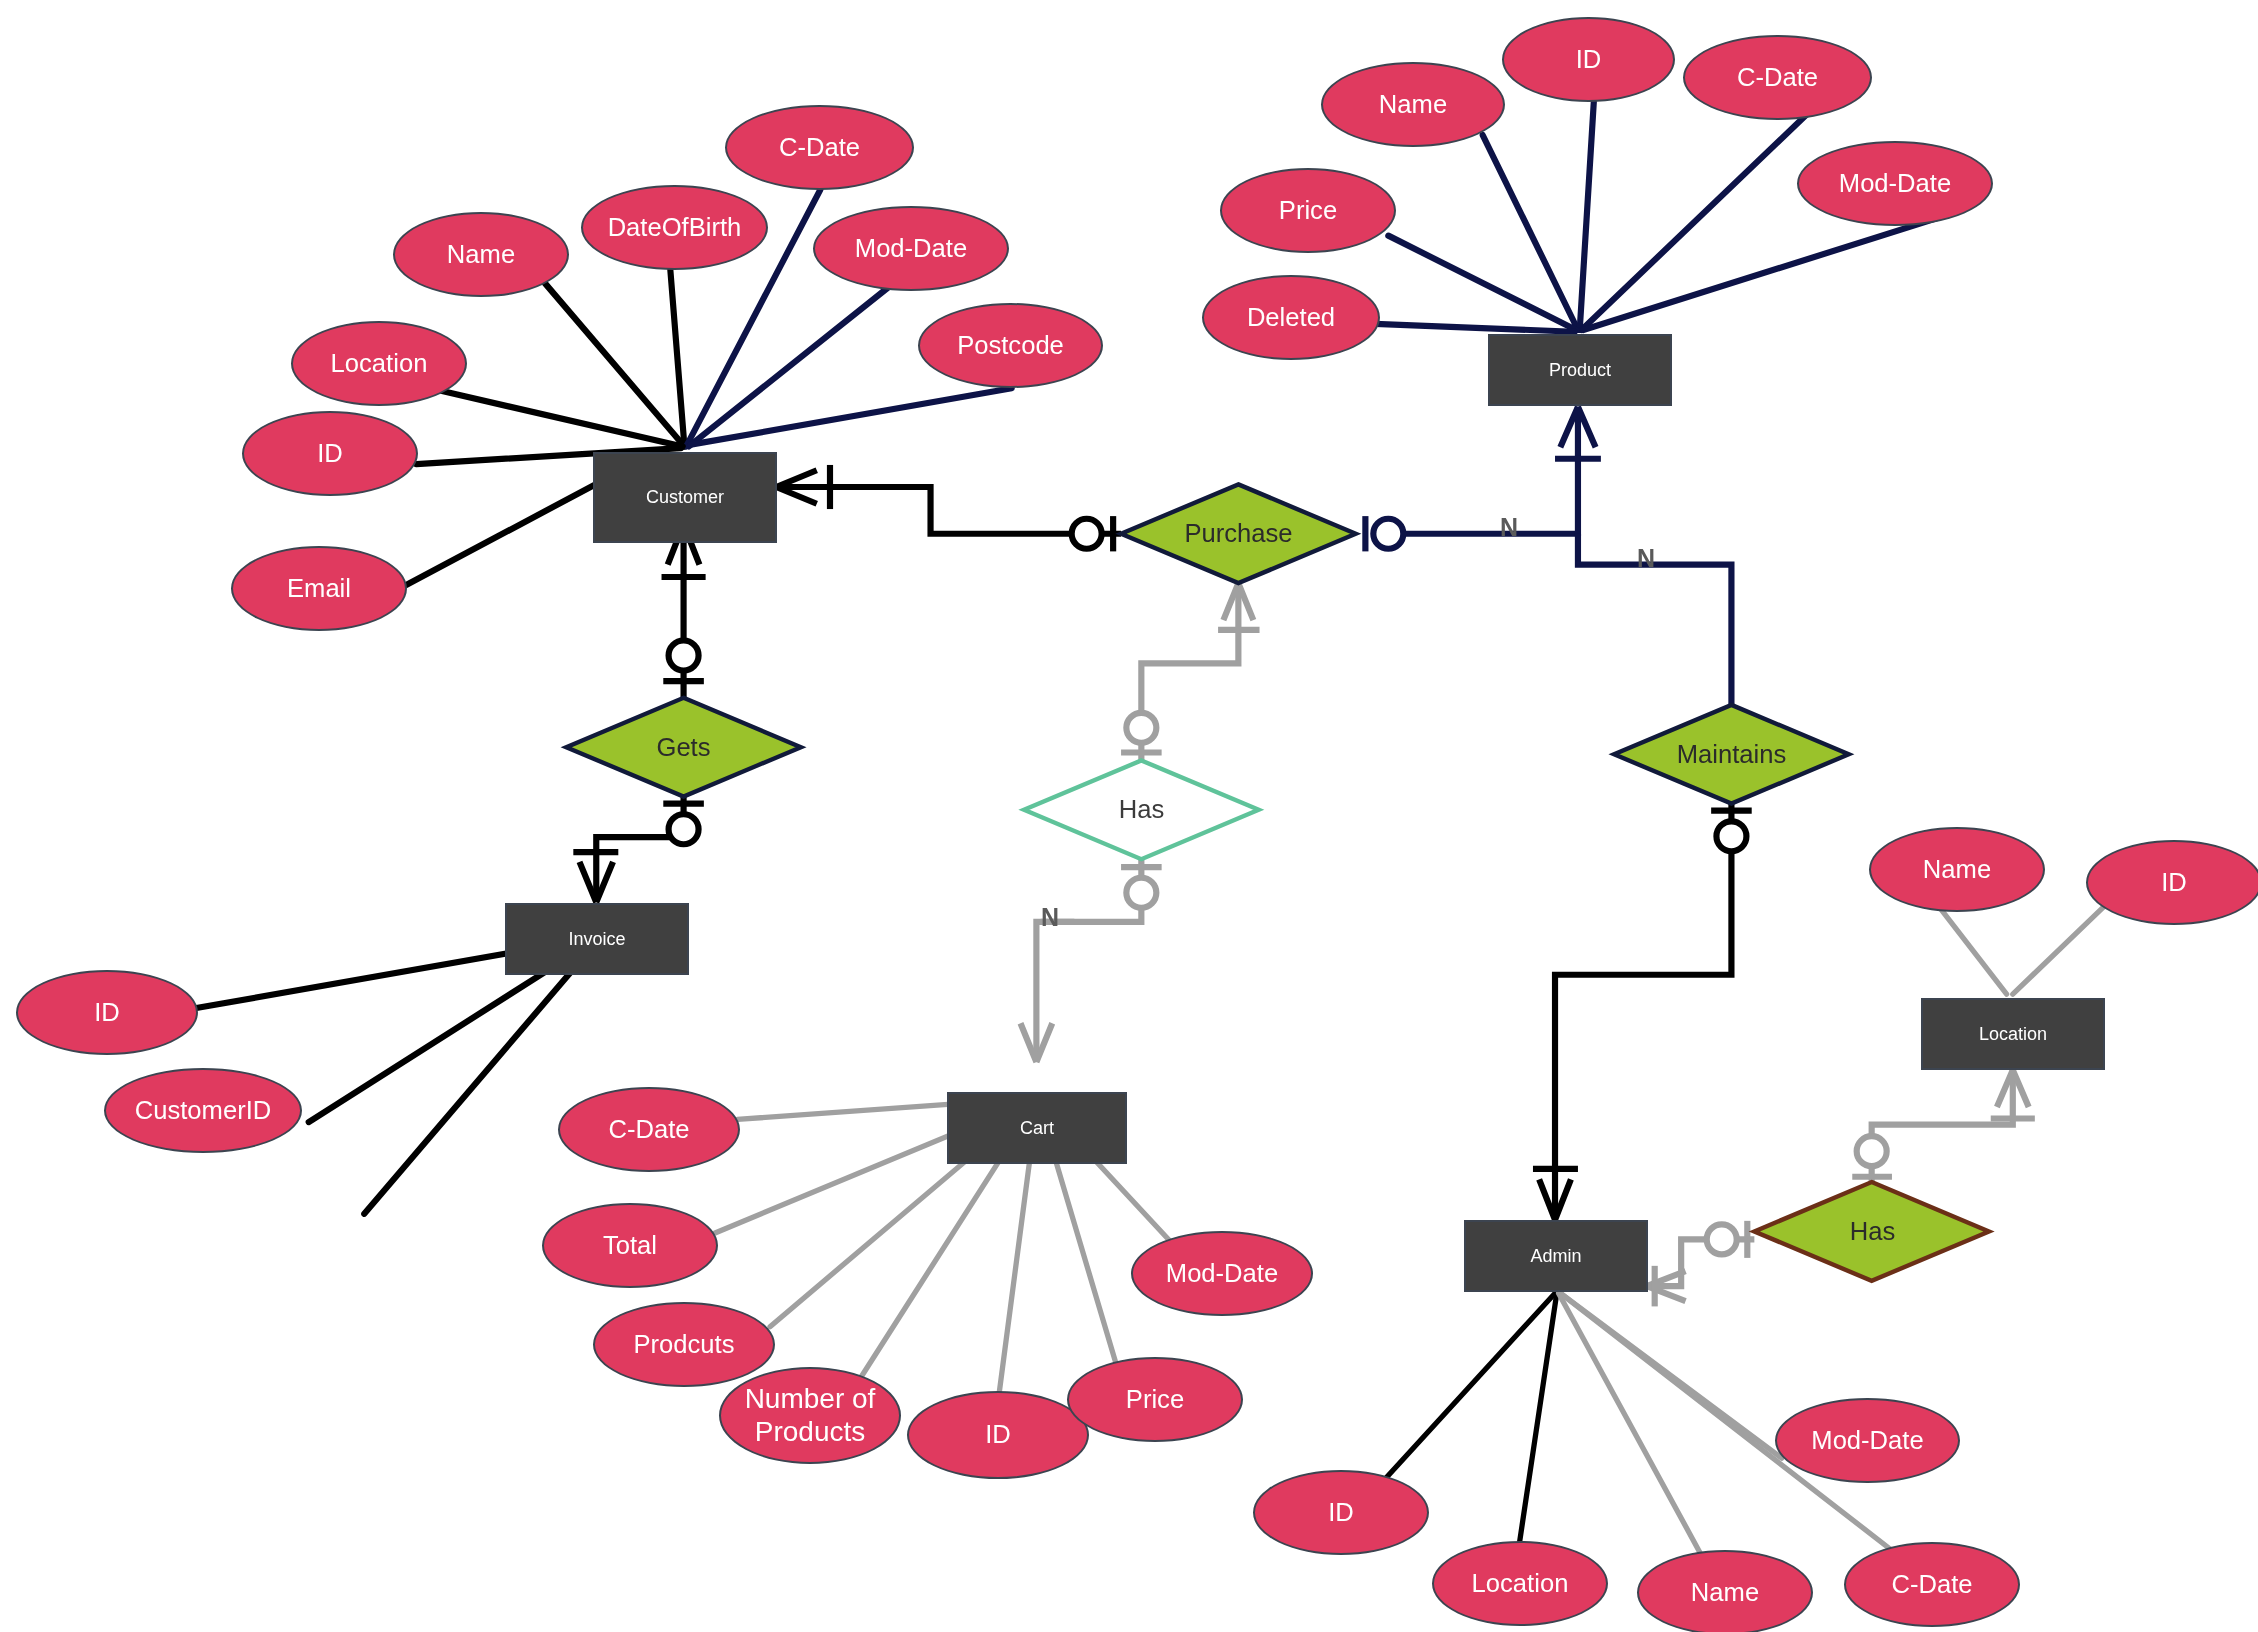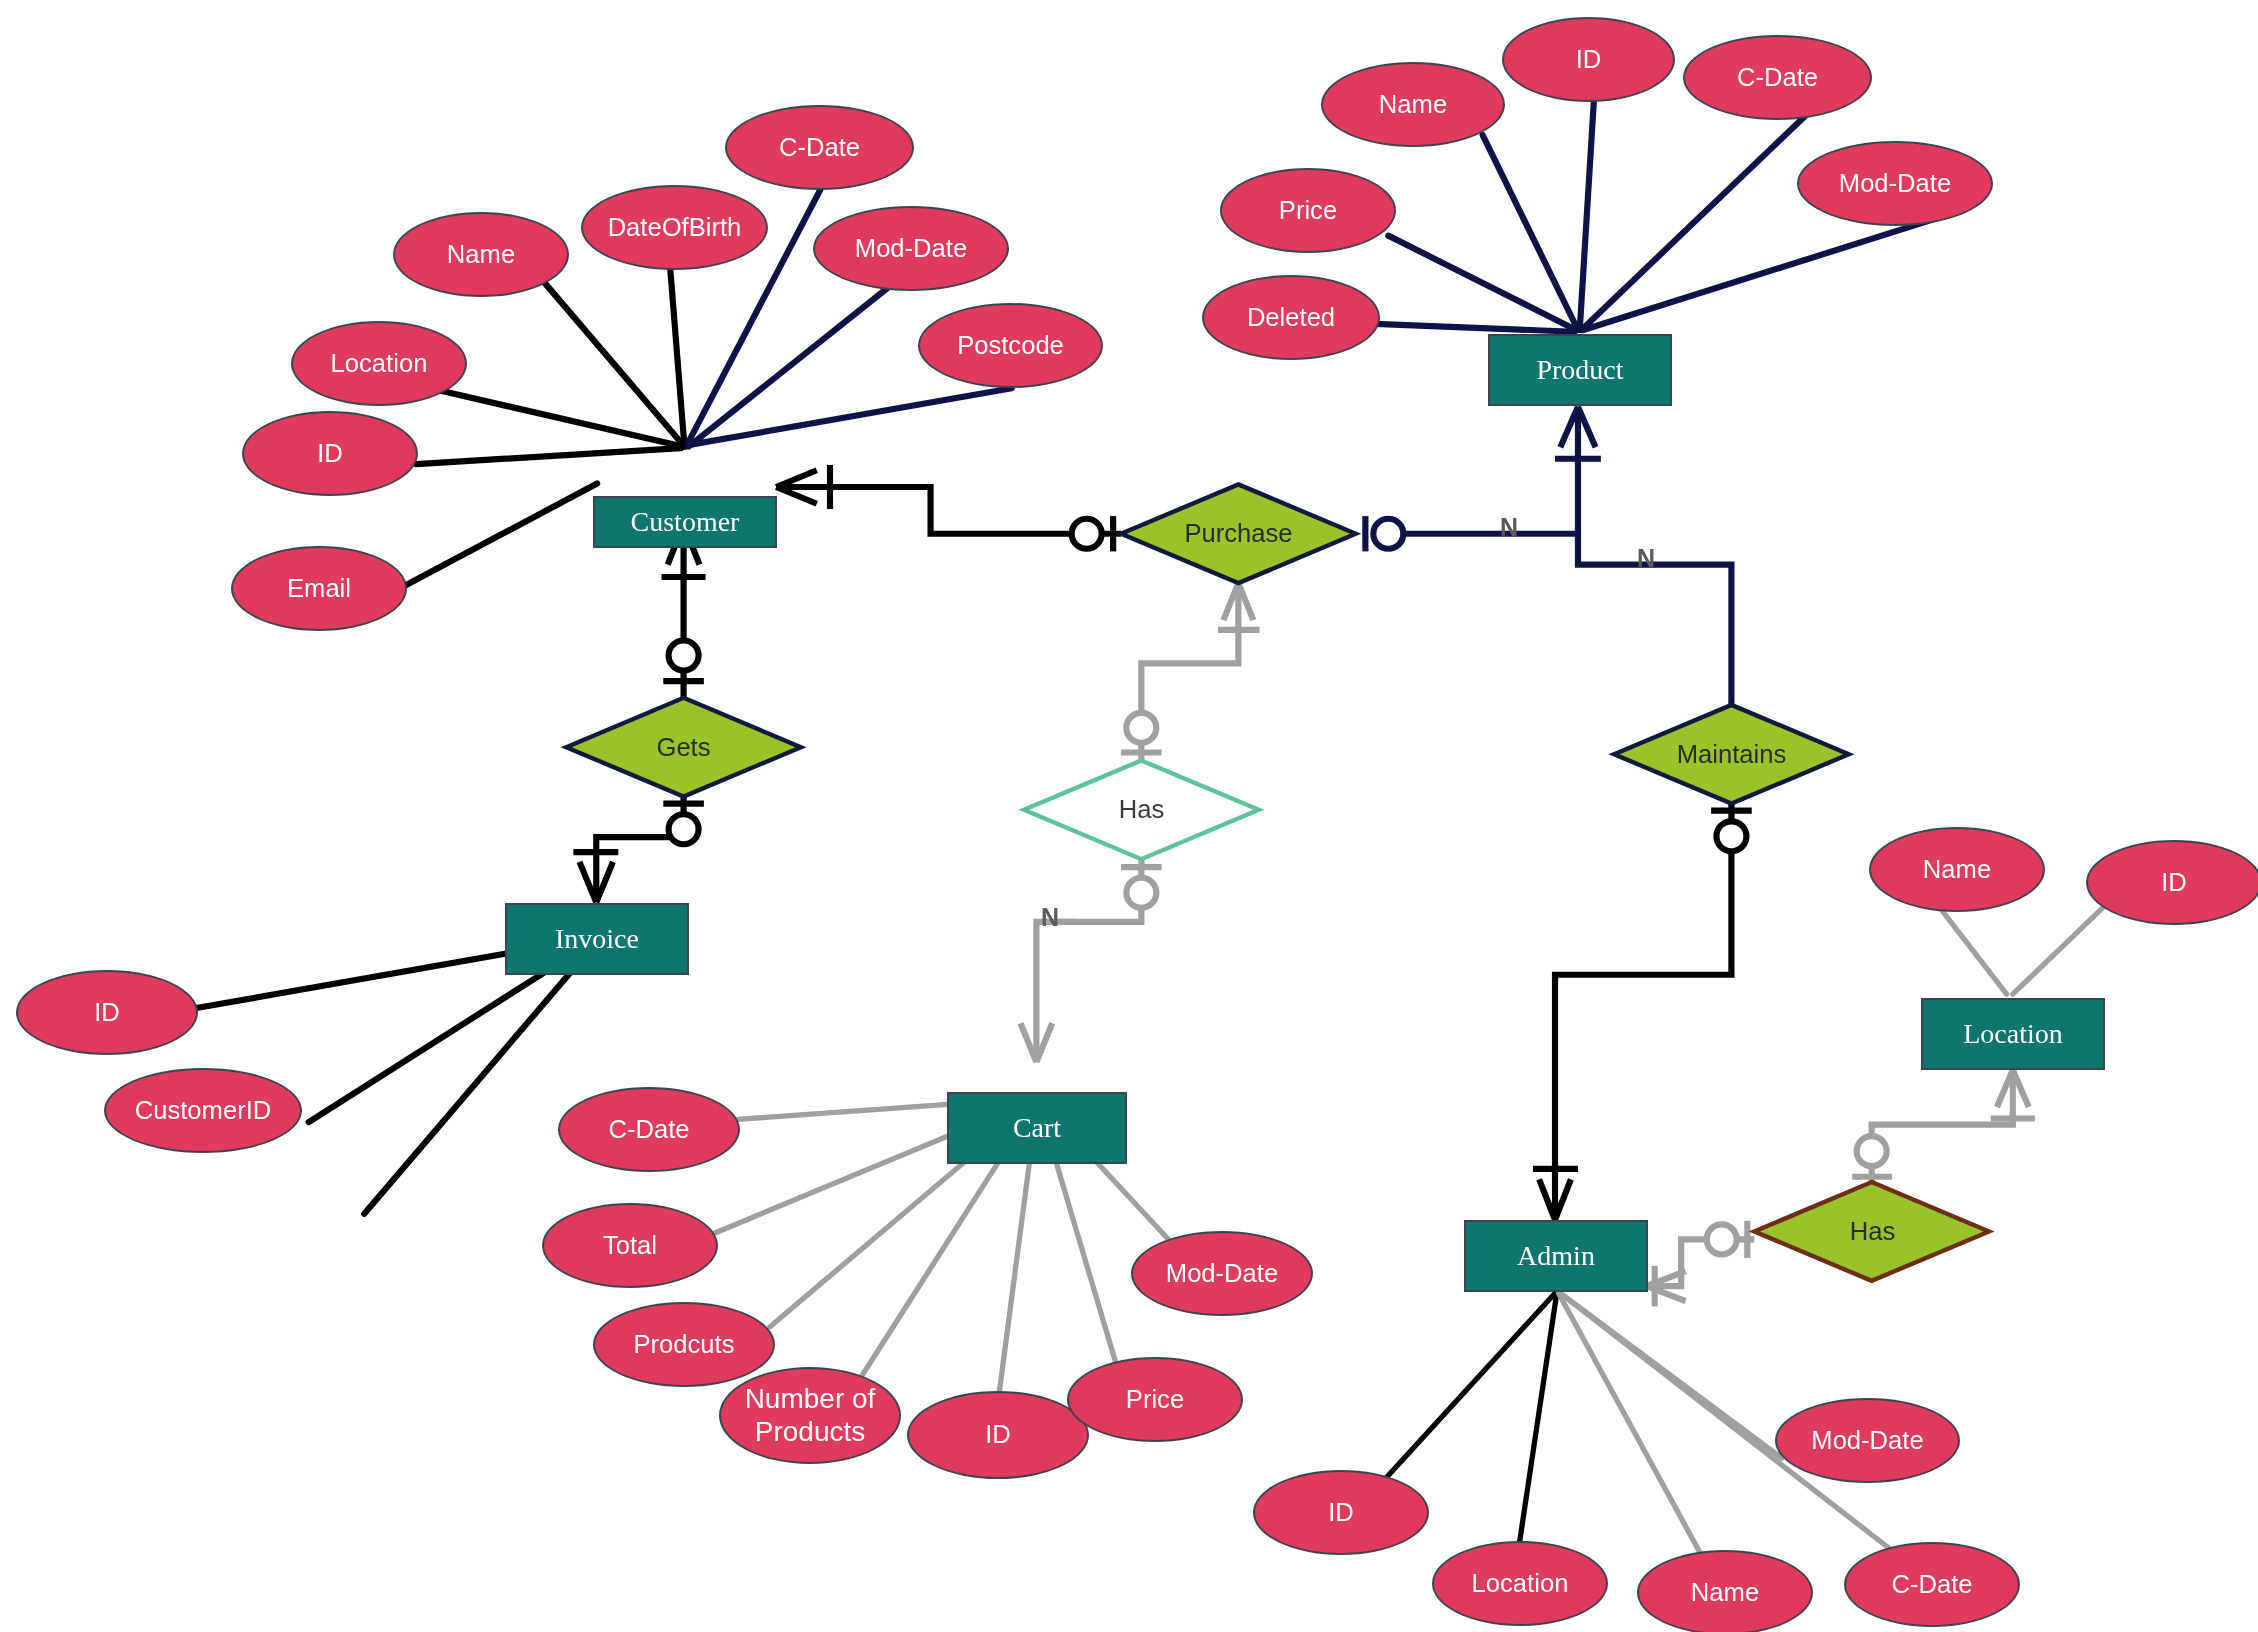--- a/index.html
+++ b/index.html
@@ -27,25 +27,24 @@
   .node {
     position: absolute;
     display: flex;
     align-items: center;
     justify-content: center;
     text-align: center;
     box-sizing: border-box;
     line-height: 1.15;
   }
   .entity {
-    background: #0f766e;
+    background: #404040;
     border: 2.6px solid #3c4450;
     color: #ffffff;
-    font-size: 28px;
-    font-family: Liberation Serif, serif;
+    font-size: 18px;
   }
   .attr {
     background: #e03a5f;
     border: 2.6px solid #3c4450;
     border-radius: 50%;
     color: #ffffff;
     font-size: 25.6px;
     padding: 0 8.8px;
   }
   .rel-label {
@@ -241,21 +240,21 @@
 
     <g>
       <polygon points="1404,549 1537,605 1404,661 1271,605" fill="#9ac22b" stroke="#111a3a" stroke-width="5"></polygon>
       <polygon points="775,791 908,847 775,903 642,847" fill="#9ac22b" stroke="#111a3a" stroke-width="5"></polygon>
       <polygon points="1963,799 2096,855 1963,911 1830,855" fill="#9ac22b" stroke="#111a3a" stroke-width="5"></polygon>
       <polygon points="1294,862 1427,918 1294,974 1161,918" fill="#ffffff" stroke="#5fc39a" stroke-width="5"></polygon>
       <polygon points="2122,1340 2255,1396 2122,1452 1989,1396" fill="#9ac22b" stroke="#6b2f17" stroke-width="5"></polygon>
     </g>
   </svg>
 
-  <div class="node entity" style="left:593px; top:452px; width:184px; height:52px;margin-top:44px;">
+  <div class="node entity" style="left:593px; top:452px; width:184px; height:91px;">
     <span>Customer</span>
   </div>
   <div class="node entity" style="left:1488px; top:334px; width:184px; height:72px;">
     <span>Product</span>
   </div>
   <div class="node entity" style="left:505px; top:903px; width:184px; height:72px;">
     <span>Invoice</span>
   </div>
   <div class="node entity" style="left:947px; top:1092px; width:180px; height:72px;">
     <span>Cart</span>

